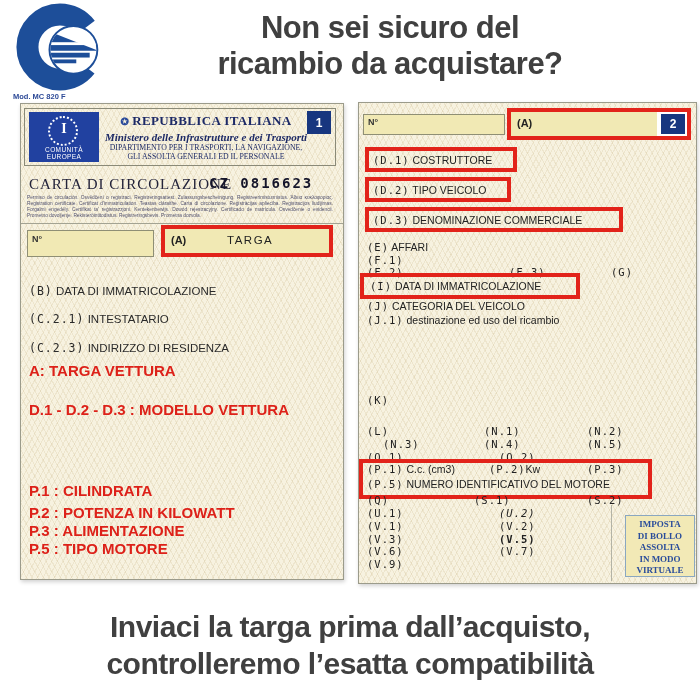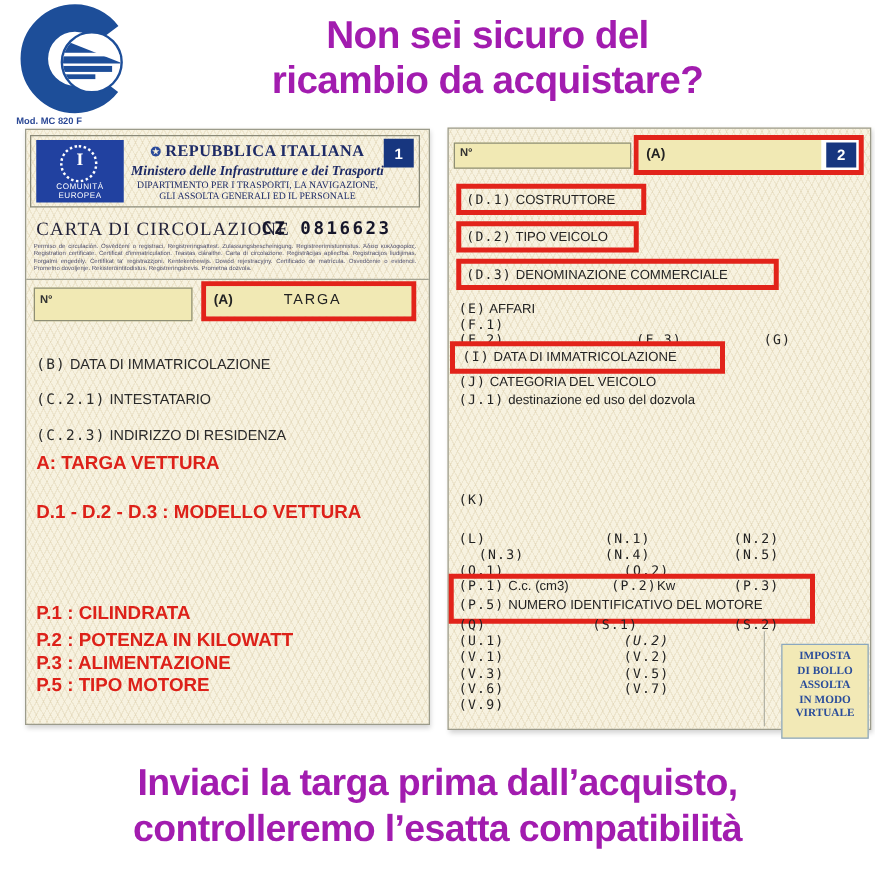--- a/index.html
+++ b/index.html
@@ -1,20 +1,20 @@
 <!DOCTYPE html>
 <html><head>
 <meta charset="utf-8">
 <style>
   html,body{margin:0;padding:0;background:#fff;}
   .page{position:relative;width:700px;height:700px;background:#ffffff;overflow:hidden;
         font-family:"Liberation Sans",sans-serif;}
 
   
-  .headline{position:absolute;color:#a21caf;font-weight:bold;text-align:center;
+  .headline{position:absolute;color:#404040;font-weight:bold;text-align:center;
             font-family:"Liberation Sans",sans-serif;letter-spacing:-0.5px;}
   .headline-top{left:110px;top:10px;width:560px;font-size:31px;line-height:36px;}
   .headline-bottom{left:0;top:608px;width:700px;font-size:30px;line-height:37px;}
 
   .mod-label{position:absolute;left:13px;top:92px;font-size:7.5px;font-weight:bold;color:#2d4a97;}
 
   
   .doc{position:absolute;background-color:#f7f2e0;
        background-image:
          repeating-linear-gradient(62deg, rgba(203,184,138,.22) 0 1px, transparent 1px 5px),
@@ -192,21 +192,21 @@
         <span class="lbl">DATA DI IMMATRICOLAZIONE</span>
       </div>
     </div>
 
     <div class="rrow" style="left:8px;top:197px;">
       <span class="code">(J)</span>
       <span class="lbl">CATEGORIA DEL VEICOLO</span>
     </div>
     <div class="rrow" style="left:8px;top:211px;">
       <span class="code">(J.1)</span>
-      <span class="lbl">destinazione ed uso del dozvola</span>
+      <span class="lbl">destinazione ed uso del ricambio</span>
     </div>
     <div class="rrow" style="left:8px;top:291px;">
       <span class="code">(K)</span>
     </div>
 
     <div class="rrow" style="left:8px;top:322px;"><span class="code">(L)</span></div>
     <div class="rrow" style="left:125px;top:322px;"><span class="code">(N.1)</span></div>
     <div class="rrow" style="left:228px;top:322px;"><span class="code">(N.2)</span></div>
     <div class="rrow" style="left:24px;top:335px;"><span class="code">(N.3)</span></div>
     <div class="rrow" style="left:125px;top:335px;"><span class="code">(N.4)</span></div>
@@ -231,27 +231,27 @@
     </div>
 
     <div class="rrow" style="left:8px;top:391px;"><span class="code">(Q)</span></div>
     <div class="rrow" style="left:115px;top:391px;"><span class="code">(S.1)</span></div>
     <div class="rrow" style="left:228px;top:391px;"><span class="code">(S.2)</span></div>
     <div class="rrow" style="left:8px;top:404px;"><span class="code">(U.1)</span></div>
     <div class="rrow" style="left:140px;top:404px;font-style:italic;"><span class="code">(U.2)</span></div>
     <div class="rrow" style="left:8px;top:417px;"><span class="code">(V.1)</span></div>
     <div class="rrow" style="left:140px;top:417px;"><span class="code">(V.2)</span></div>
     <div class="rrow" style="left:8px;top:430px;"><span class="code">(V.3)</span></div>
-    <div class="rrow" style="left:140px;top:430px;"><span class="code">(V.5)</span></div>
+    <div class="rrow" style="left:140px;top:430px;font-weight:bold;"><span class="code">(V.5)</span></div>
     <div class="rrow" style="left:8px;top:442px;"><span class="code">(V.6)</span></div>
     <div class="rrow" style="left:140px;top:442px;"><span class="code">(V.7)</span></div>
     <div class="rrow" style="left:8px;top:455px;"><span class="code">(V.9)</span></div>
 
     <div class="abs" style="left:252px;top:402px;width:1px;height:76px;background:#b3b3a6;"></div>
-    <div class="stamp" style="left:266px;top:412px;width:70px;height:76px;">
+    <div class="stamp" style="left:266px;top:412px;width:70px;height:62px;">
       <div>IMPOSTA</div>
       <div>DI BOLLO</div>
       <div>ASSOLTA</div>
       <div>IN MODO</div>
       <div>VIRTUALE</div>
     </div>
   </div>
 
   <div class="headline headline-bottom">
     <div>Inviaci la targa prima dall’acquisto,</div>

